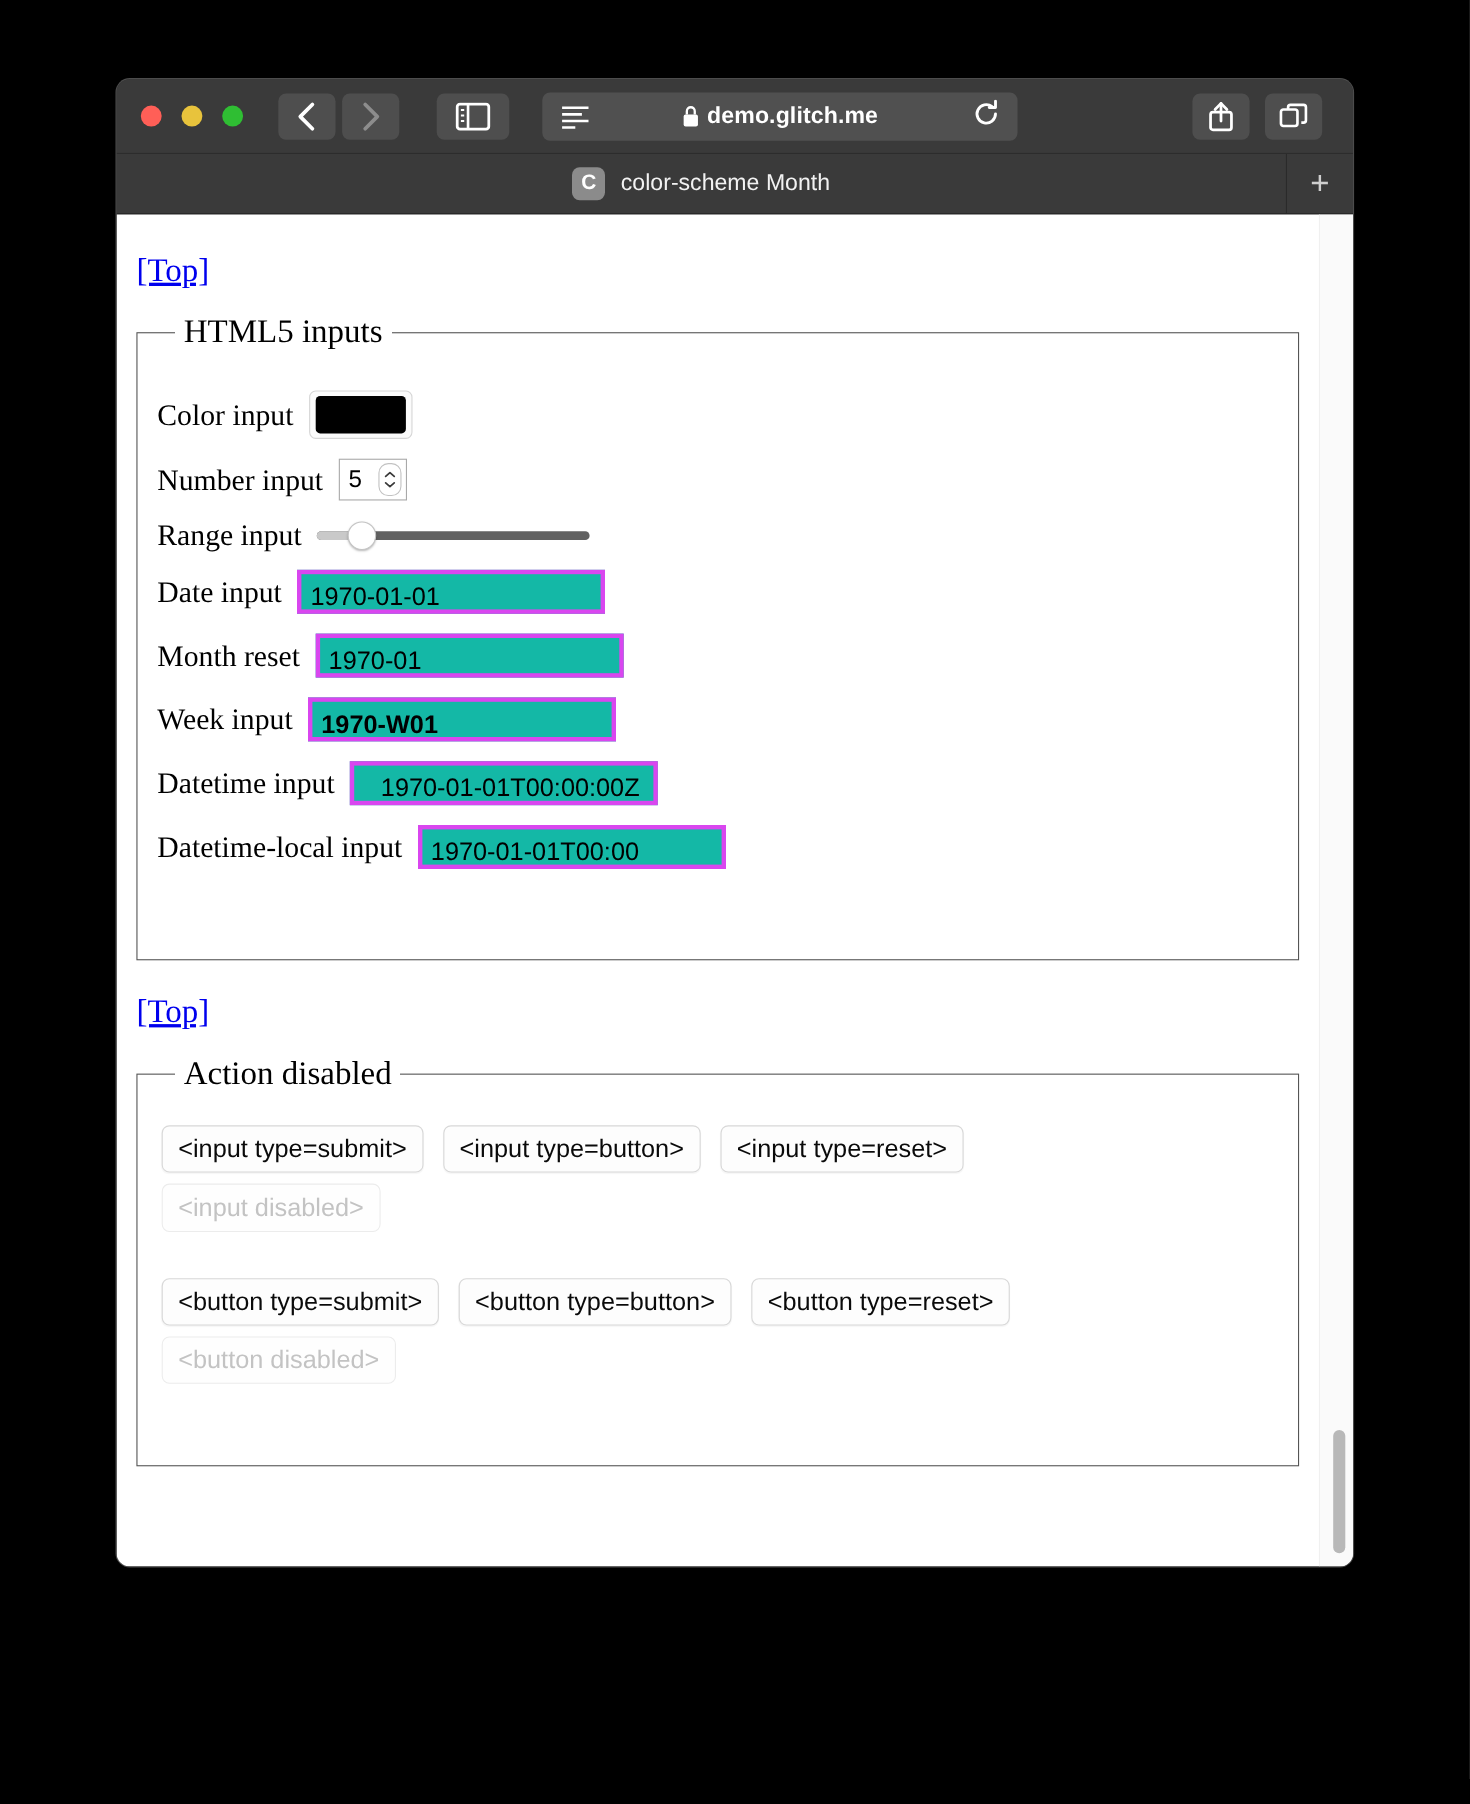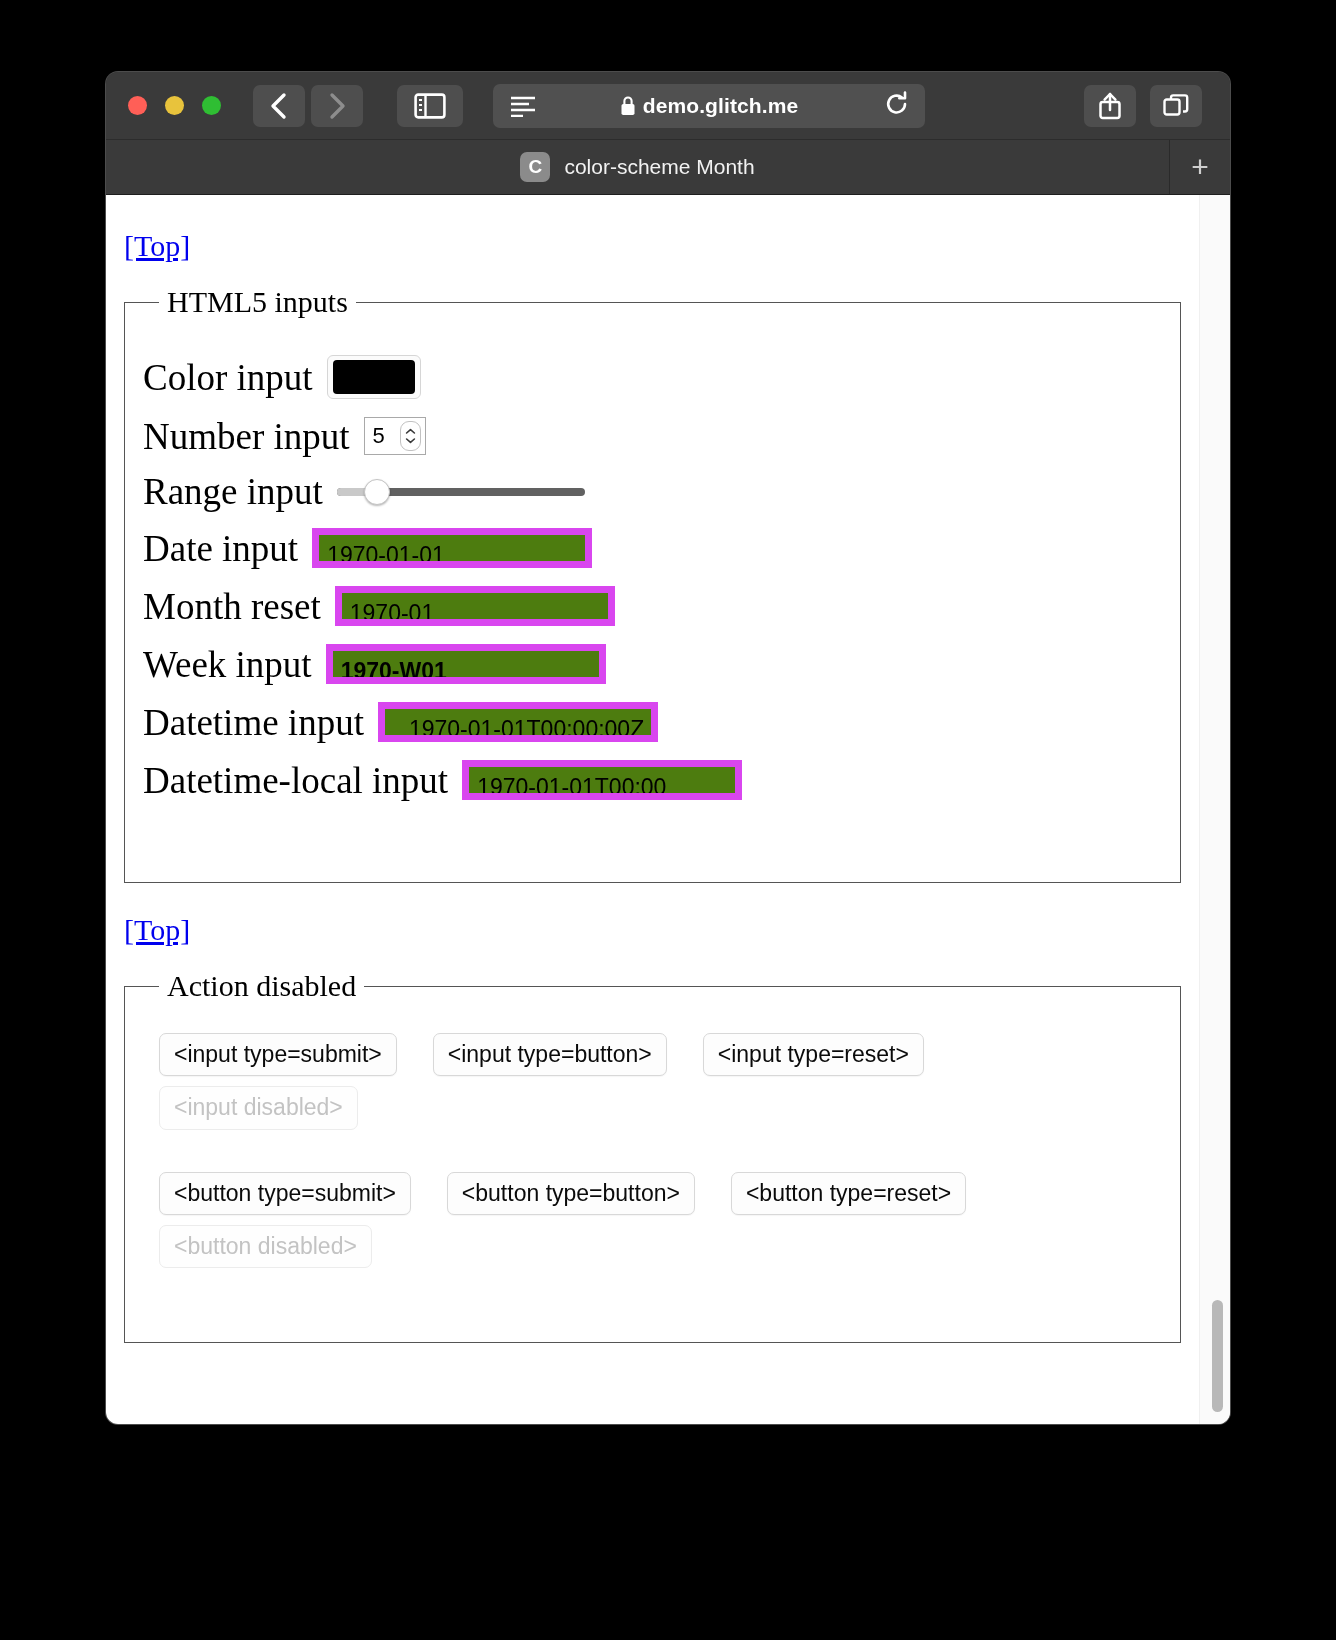--- a/index.html
+++ b/index.html
@@ -217,21 +217,21 @@
   }
   .rowspace { height: 18px; }
 
   .field-row {
     display: flex;
     align-items: center;
     margin: 18px 0;
   }
   .field-label {
     font-family: "Liberation Serif", serif;
-    font-size: 37px;
+    font-size: 27px;
     line-height: 1;
     white-space: nowrap;
     margin-right: 14px;
   }
 
   
   .color-input {
     width: 82px;
     height: 34px;
     border: 1px solid #d6d6d6;
@@ -316,40 +316,40 @@
     background: #ffffff;
     border: 1px solid #c4c4c4;
     box-shadow: 0 1px 2px rgba(0,0,0,0.28);
   }
 
   
   .text-input {
     font-family: "Liberation Sans", sans-serif;
     font-size: 23px;
     color: #000000;
-    border: 7px solid #d946ef;
-    background: #4d7c0f;
+    border: 4px solid #d946ef;
+    background: #14b8a6;
     height: 40px;
     line-height: 40px;
     padding: 0 8px;
     box-sizing: border-box;
     white-space: nowrap;
     overflow: hidden;
   }
   .w-date { width: 280px; }
   .w-month { width: 280px; }
   .w-week { width: 280px; font-weight: bold; }
   .w-datetime { width: 280px; padding-left: 24px; }
   .w-datetimelocal { width: 280px; }
 
   
   .btn-row {
     display: flex;
-    gap: 36px;
-    margin: 0 0 10px 16px;
+    gap: 18px;
+    margin: 0 0 10px 4px;
     flex-wrap: wrap;
   }
   .btn-row.first { margin-top: 30px; }
   .btn-row.group2 { margin-top: 42px; }
   .ui-btn {
     font-family: "Liberation Sans", sans-serif;
     font-size: 23px;
     color: #0a0a0a;
     background: #fdfdfd;
     border: 1px solid #d8d8d8;

